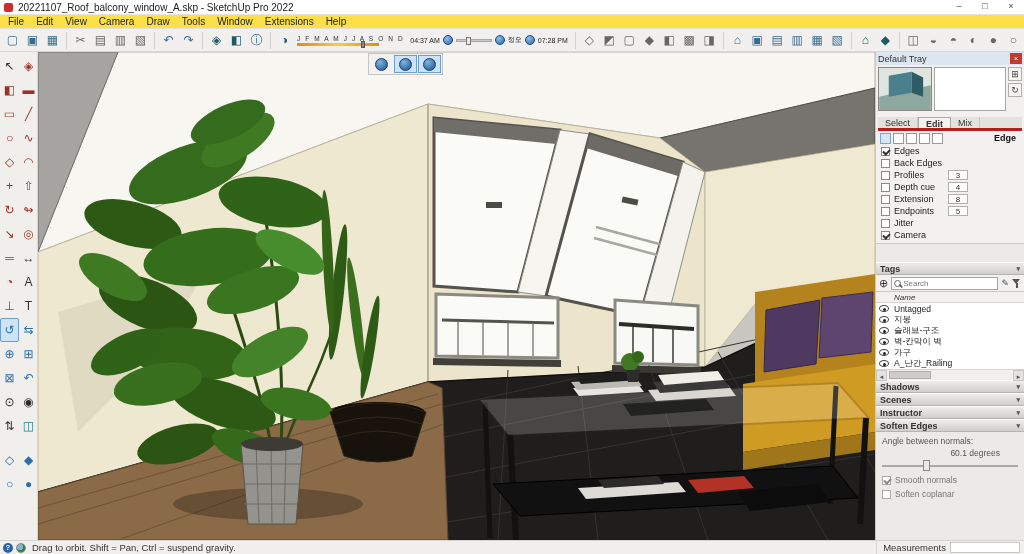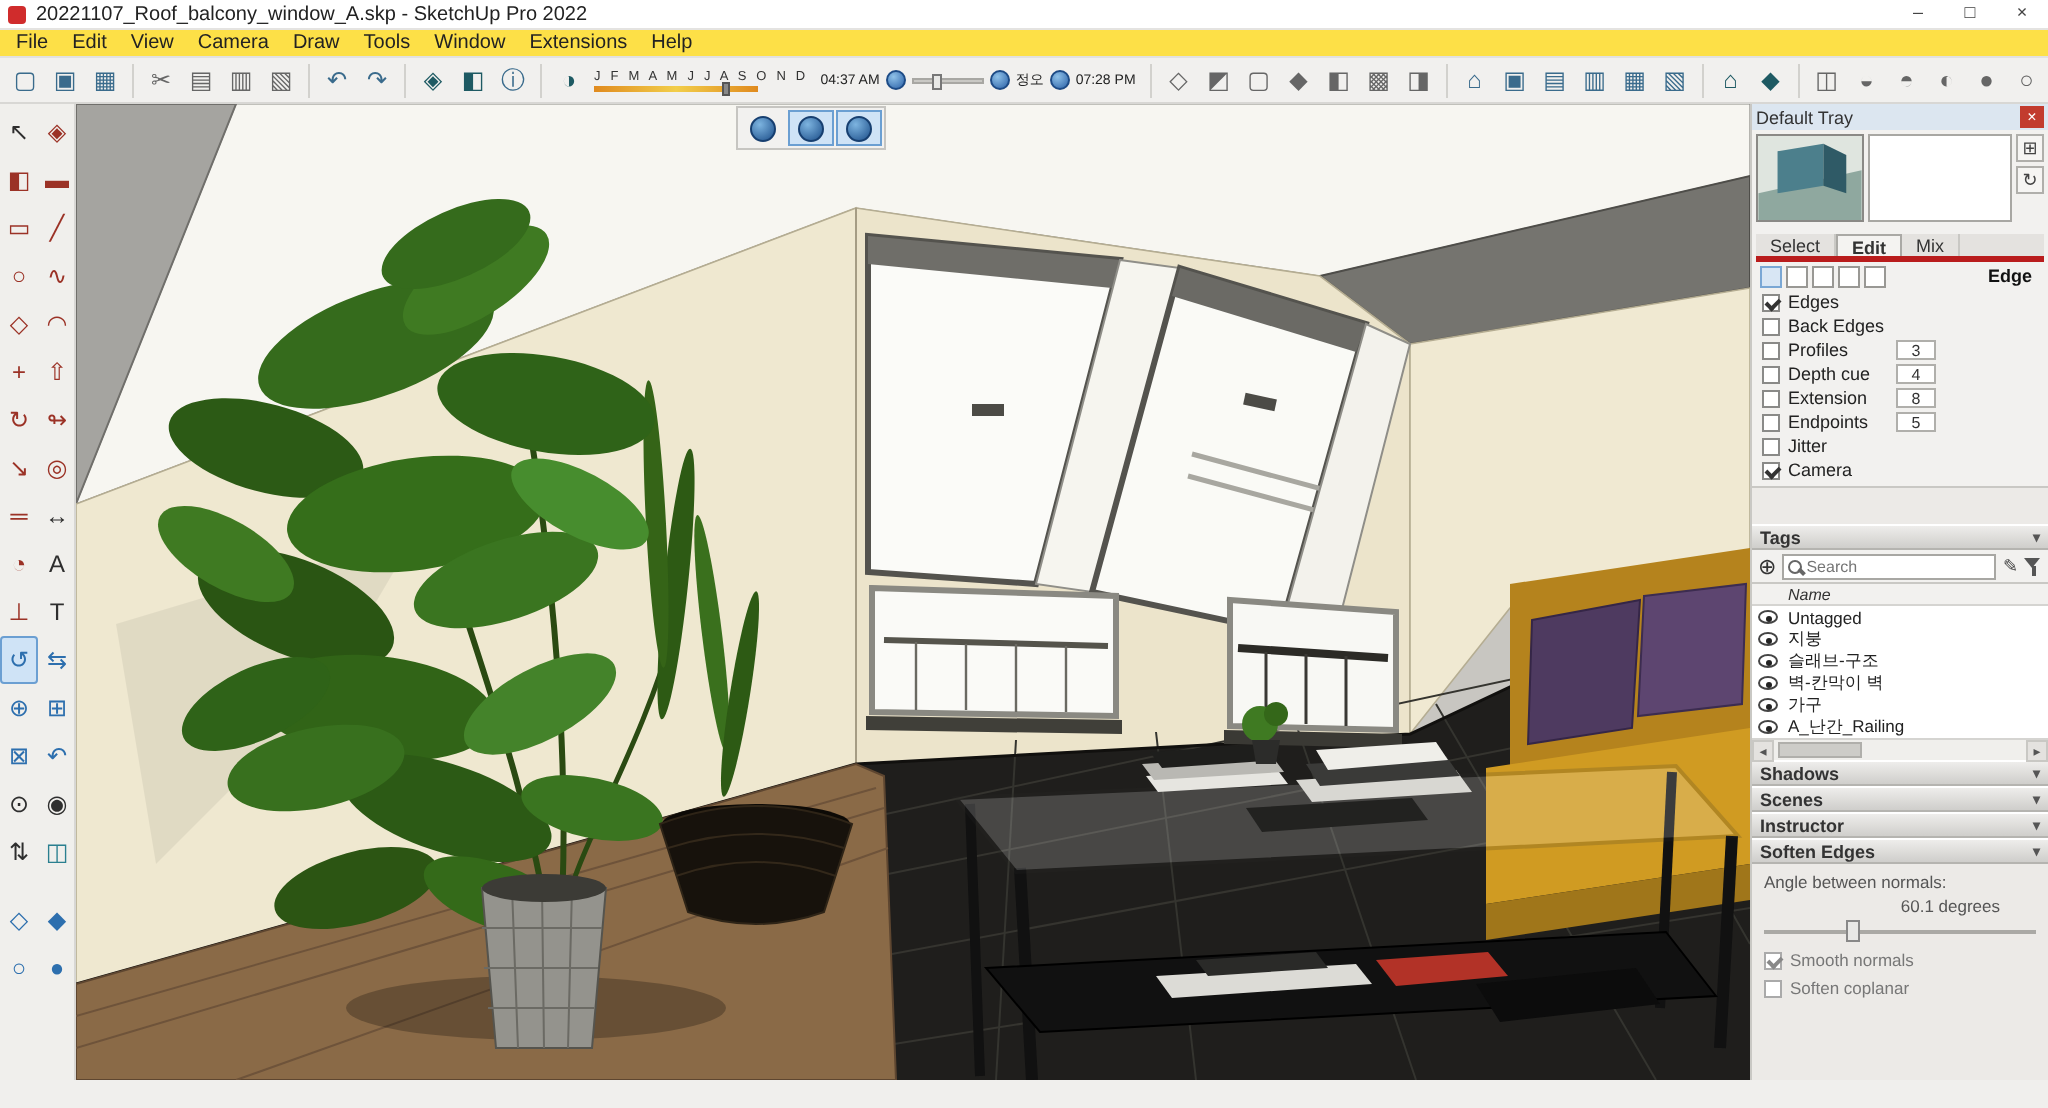--- a/index.html
+++ b/index.html
@@ -542,14 +542,23 @@
         </div>
         <div class="cbrow dim">
           <span class="cb"></span>
           <span>Soften coplanar</span>
         </div>
       </div>
       <div class="tray-fill"></div>
     </div>
   </div>
 
+  <div class="statusbar">
+    <div class="sb-icon question">?</div>
+    <div class="sb-icon geo"></div>
+    <span class="hint">Drag to orbit. Shift = Pan, Ctrl = suspend gravity.</span>
+    <div class="meas">
+      <span>Measurements</span>
+      <input class="meas-input" style="">
+    </div>
+  </div>
 
 </div>
 
 </body></html>

